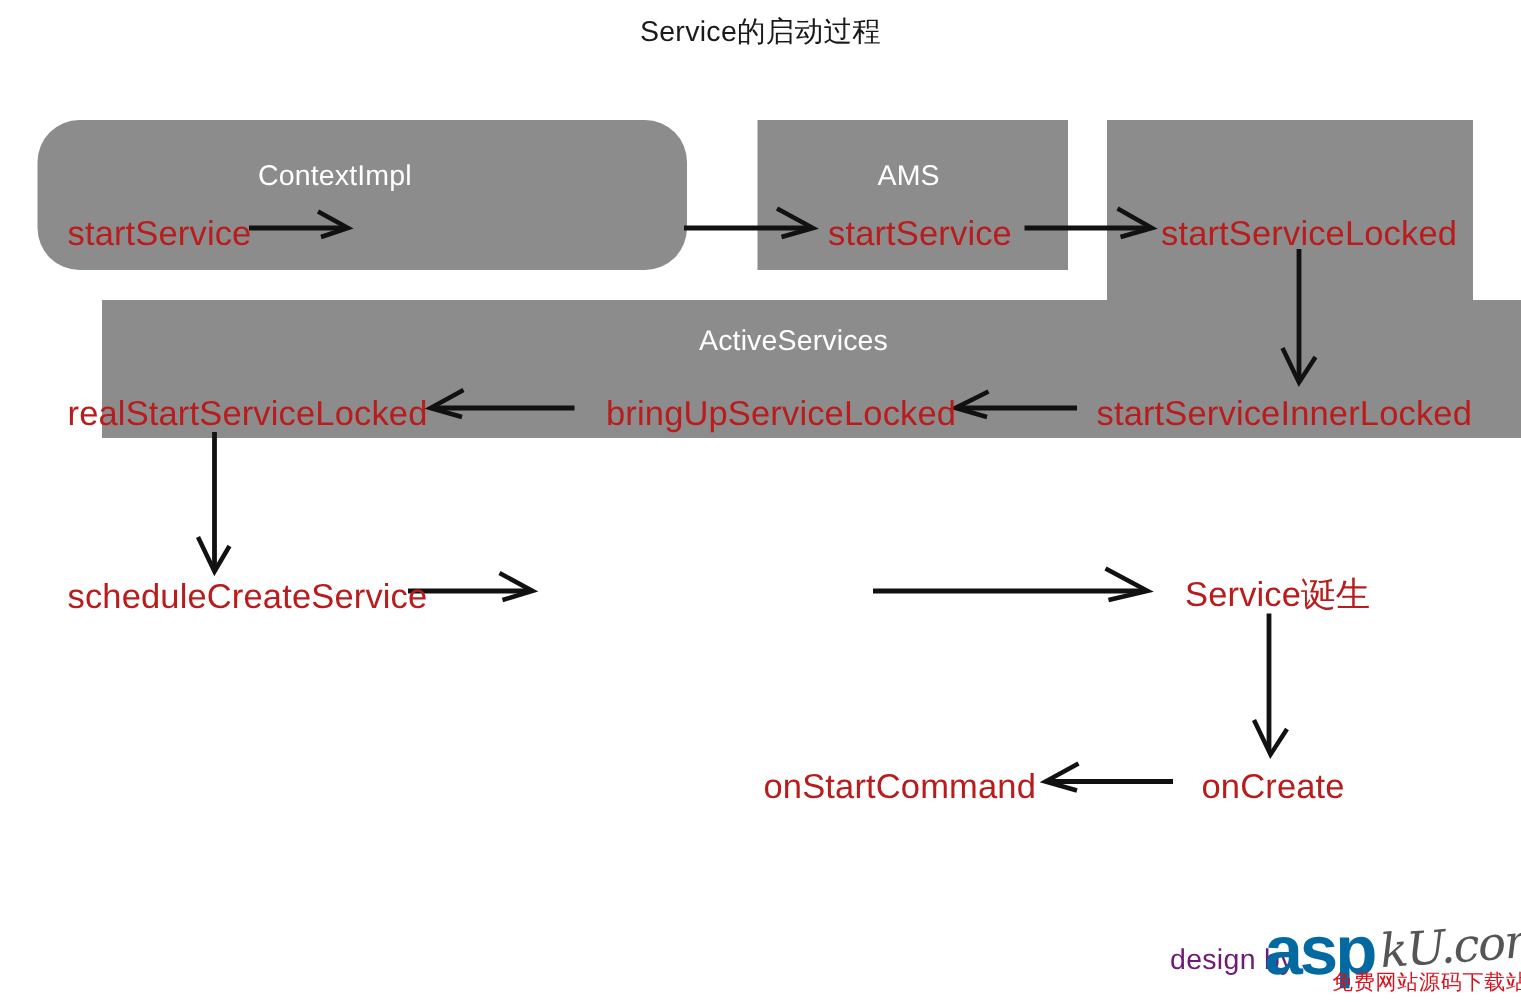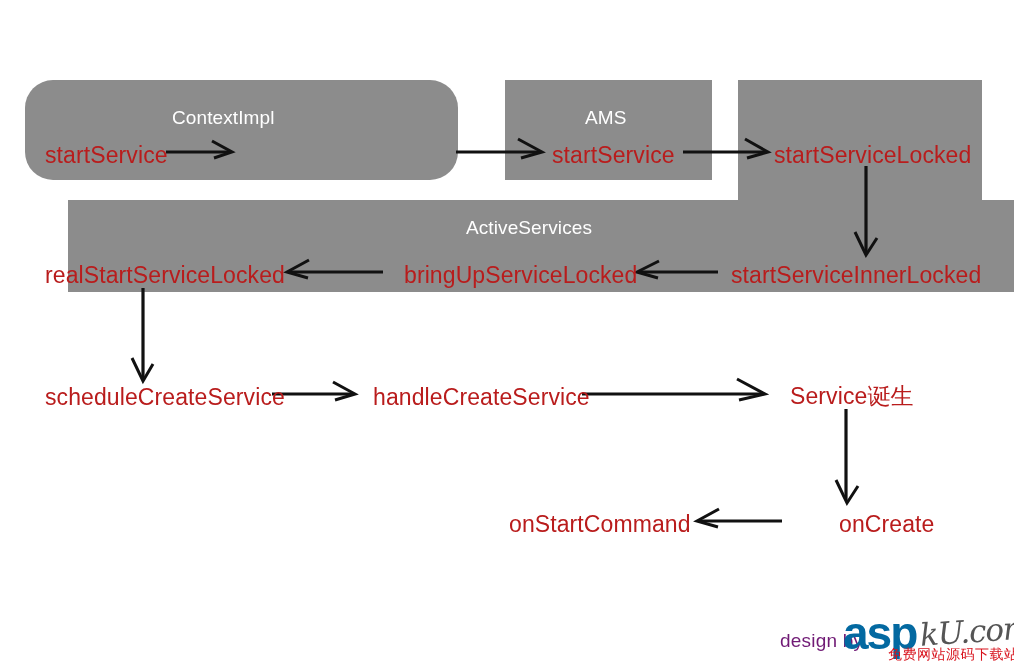--- a/index.html
+++ b/index.html
@@ -123,20 +123,21 @@
     color: #d8121c;
     white-space: nowrap;
     letter-spacing: 0.5px;
   }
 </style>
 </head>
 <body>
 
 <div id="canvas">
 
+  <div class="diagram-title">Service的启动过程</div>
 
   <div class="box" style="left:738px; top:80px; width:244px; height:210px;"></div>
 
   <div class="box" style="left:25px; top:80px; width:433px; height:100px;border-radius:28px;">
     <div class="box-title" style="left:147px; top:27px;">ContextImpl</div>
   </div>
 
   <div class="box" style="left:505px; top:80px; width:207px; height:100px;">
     <div class="box-title" style="left:80px; top:27px;">AMS</div>
   </div>
@@ -212,25 +213,24 @@
   <div class="node" style="left:774px; top:144px;">startServiceLocked</div>
 
   <div class="node" style="left:731px; top:264px;">startServiceInnerLocked</div>
 
   <div class="node" style="left:404px; top:264px;text-align:right;">bringUpServiceLocked</div>
 
   <div class="node" style="left:45px; top:264px;">realStartServiceLocked</div>
 
   <div class="node" style="left:45px; top:386px;">scheduleCreateService</div>
 
-  <div class="node" style="left:373px; top:386px;">handleCreateService</div>
 
   <div class="node" style="left:790px; top:385px;">Service诞生</div>
 
-  <div class="node" style="left:839px; top:513px;">onCreate</div>
+  <div class="node" style="left:801px; top:513px;">onCreate</div>
 
   <div class="node" style="left:509px; top:513px;">onStartCommand</div>
 
   <div class="watermark">
     <span class="wm-design">design by</span>
     <span class="wm-ku">kU.com</span>
     <span class="wm-asp">asp</span>
     <span class="wm-cn">免费网站源码下载站!</span>
   </div>
 

